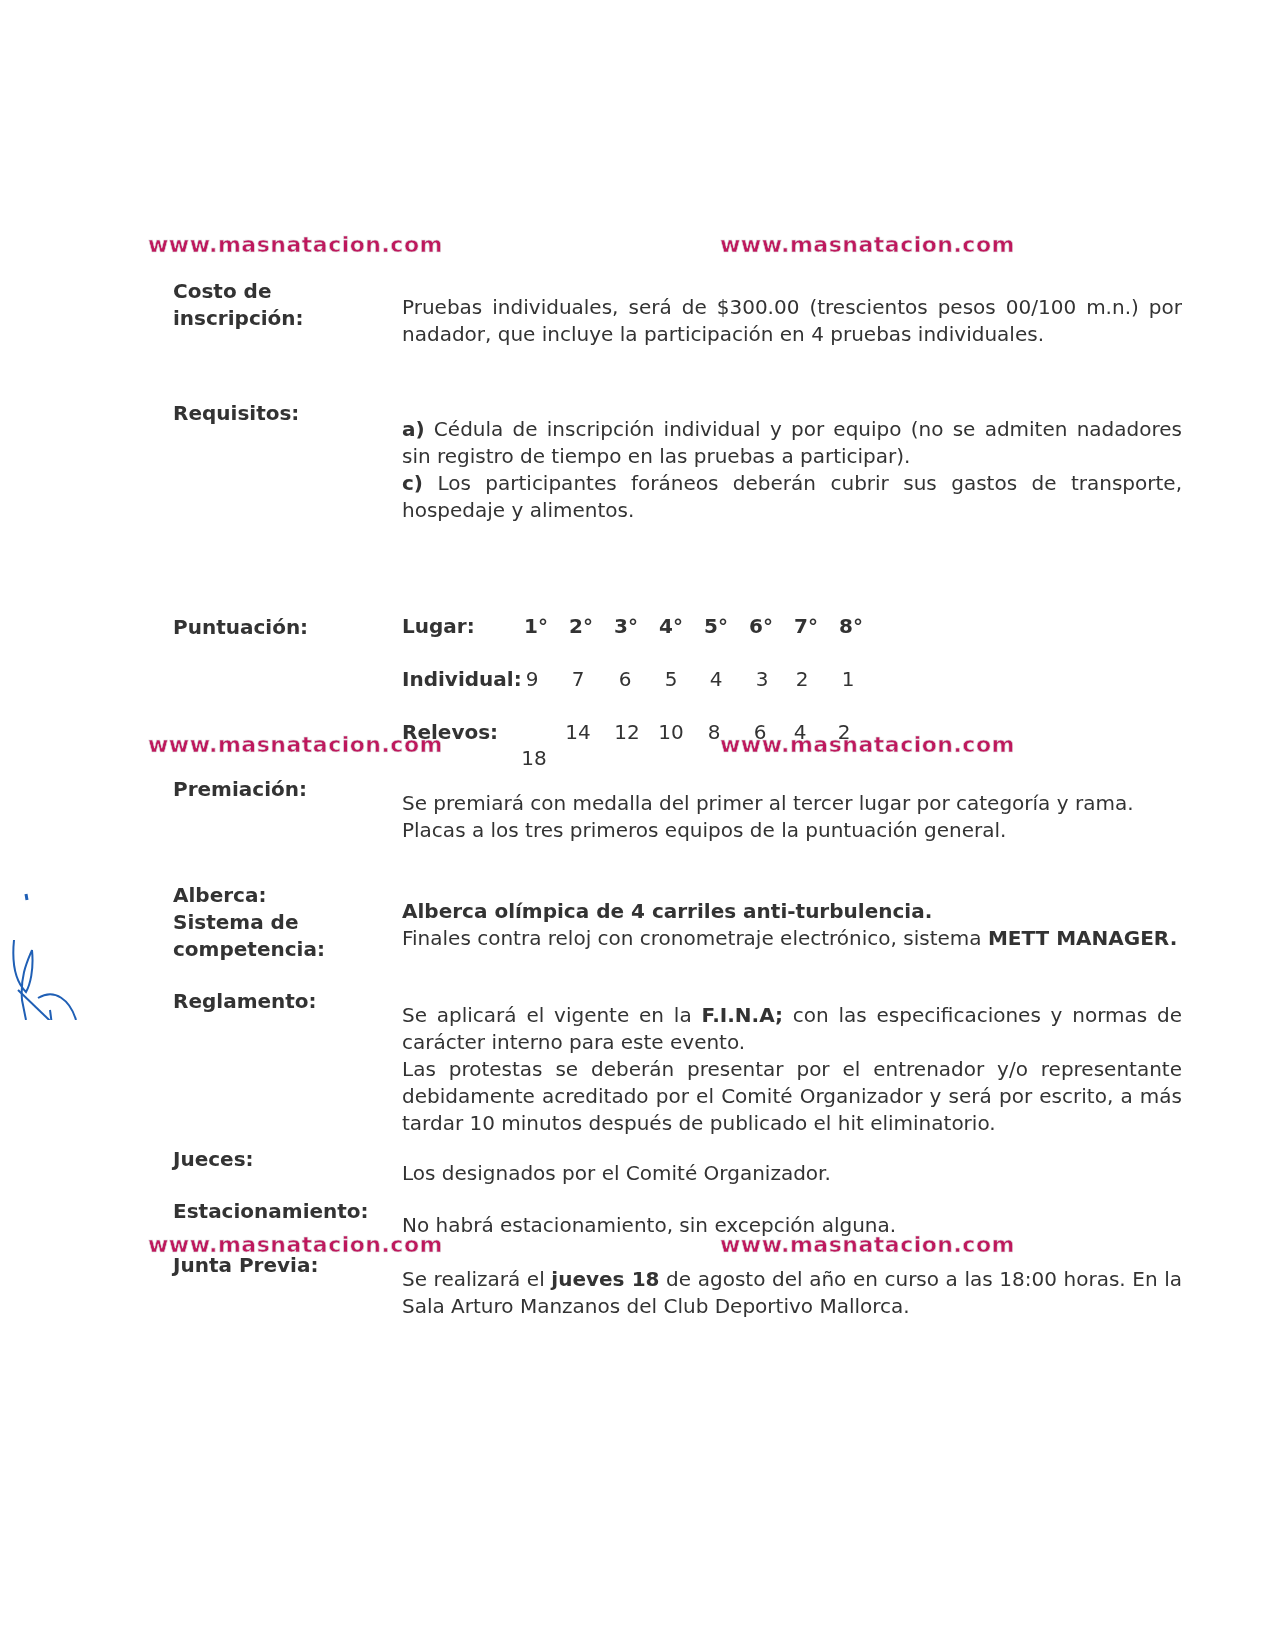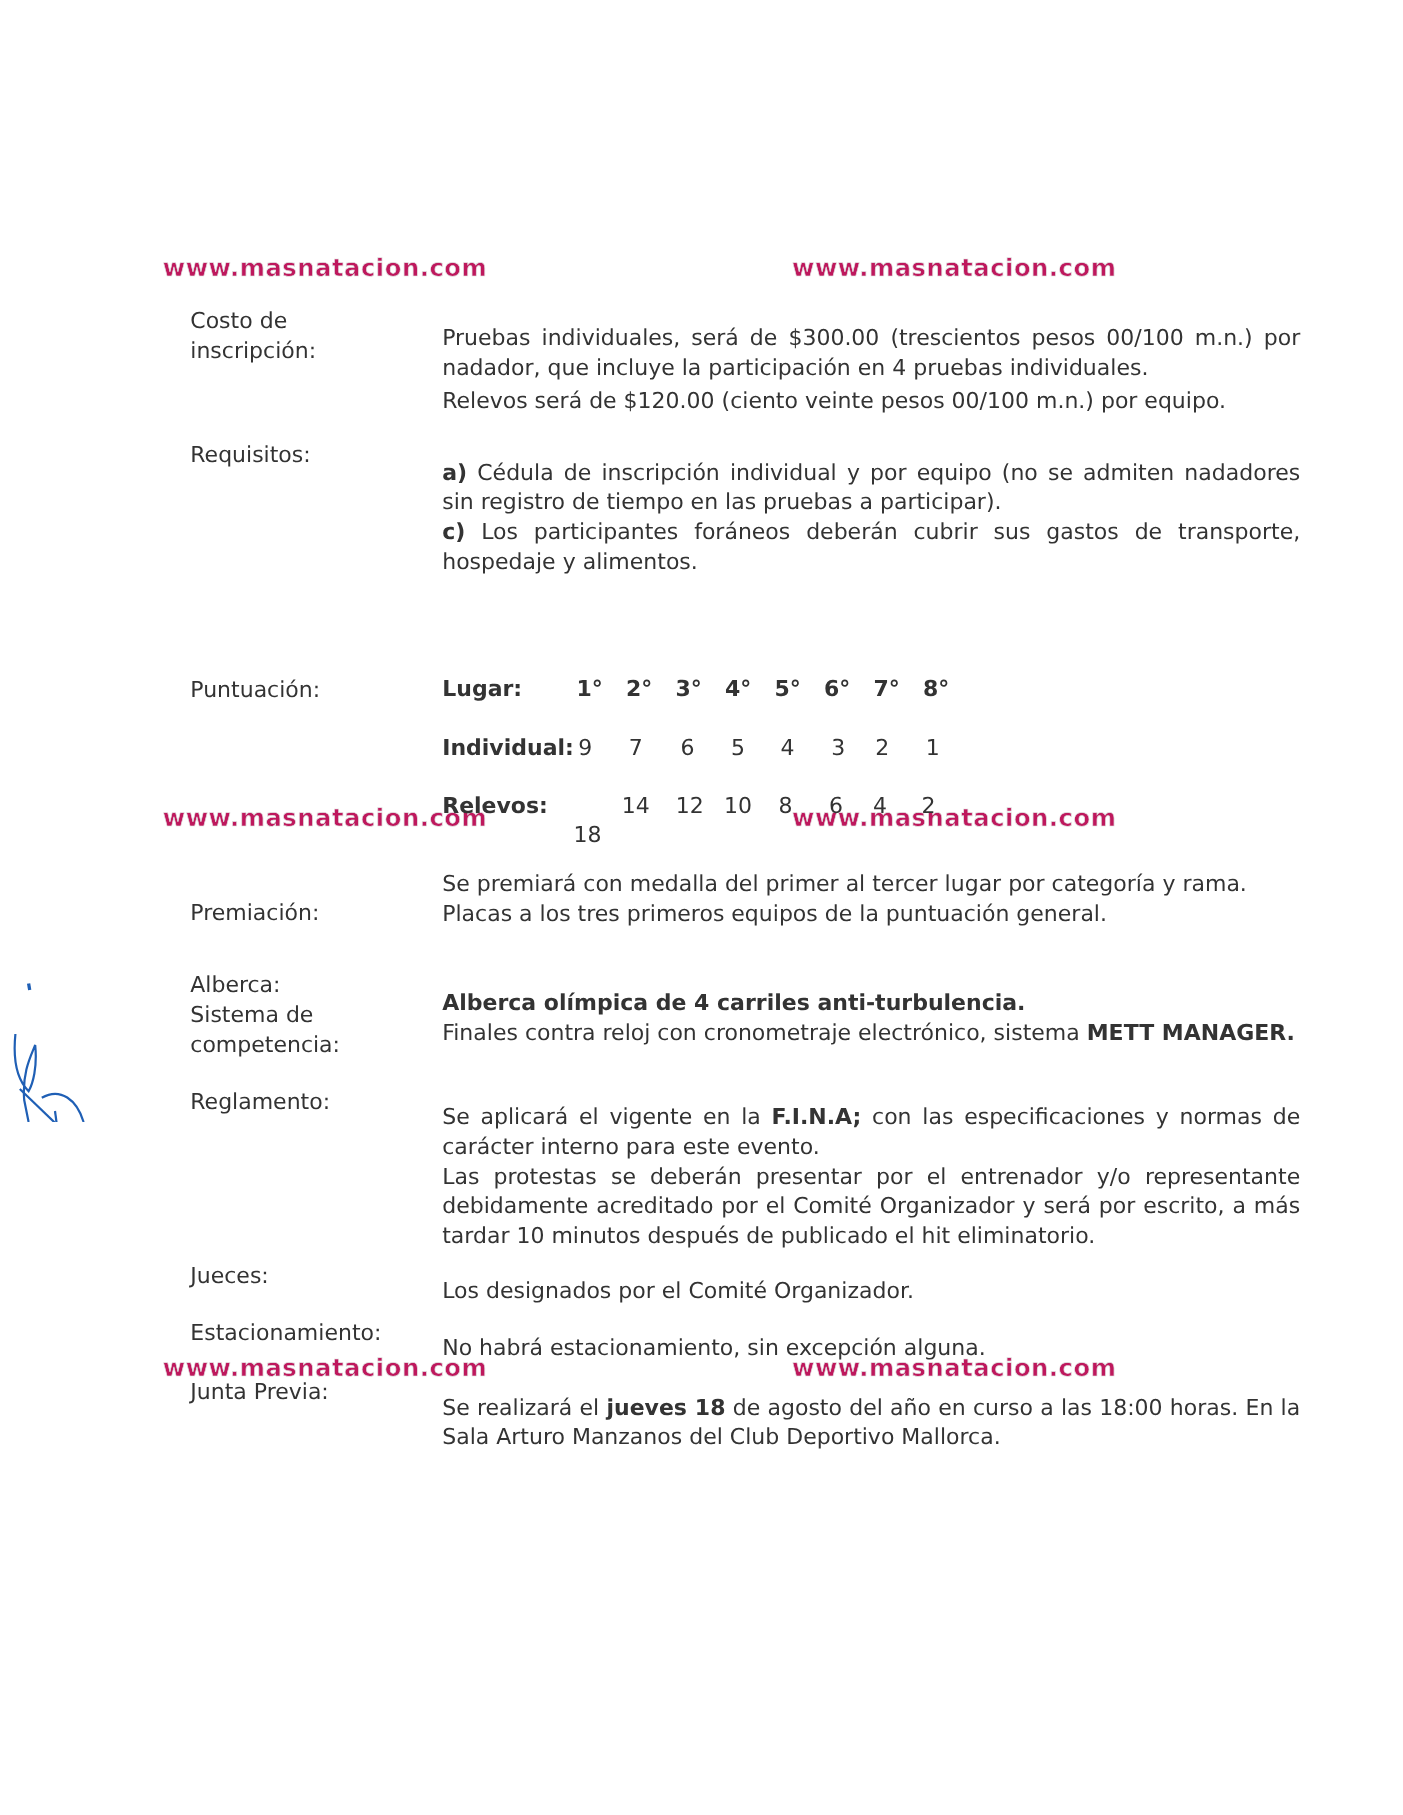--- a/index.html
+++ b/index.html
@@ -1,20 +1,20 @@
 <!DOCTYPE html>
 <html><head>
   <meta charset="utf-8">
   <style>
     html, body { margin: 0; padding: 0; background: #ffffff; }
     body { width: 1275px; height: 1650px; position: relative; overflow: hidden;
       font-family: "DejaVu Sans", sans-serif; color: #2a2a2a; }
     .wm { position: absolute; font-family: "DejaVu Sans", sans-serif; font-size: 22px;
       color: #be185d; letter-spacing: 0.5px; -webkit-text-stroke: 0.6px #e2e2e2; font-weight: bold; margin-left: 30px; }
-    .label { position: absolute; left: 173px; font-weight: normal; font-size: 20px; line-height: 27px; color: #333; }
+    .label { position: absolute; left: 173px; font-weight: bold; font-size: 20px; line-height: 27px; color: #333; }
     .content { position: absolute; left: 402px; width: 780px; font-size: 20px; line-height: 27px; color: #333; text-align: justify; margin-top: 16px; }
     .content p { margin: 0; }
     .b { font-weight: bold; }
     .score { position: absolute; left: 402px; font-size: 20px; color: #333; }
     .score .row { position: absolute; left: 0; white-space: nowrap; }
     .score .rlabel { font-weight: bold; display: inline-block; }
     .score .cell { position: absolute; width: 36px; text-align: center; }
     .score .hdr .cell { font-weight: bold; }
     .sig { position: absolute; left: 0; top: 880px; }
   </style>
@@ -24,21 +24,20 @@
 <div class="wm" style="left:118px; top:232px;">www.masnatacion.com</div>
 <div class="wm" style="left:690px; top:232px;">www.masnatacion.com</div>
 <div class="wm" style="left:118px; top:732px;">www.masnatacion.com</div>
 <div class="wm" style="left:690px; top:732px;">www.masnatacion.com</div>
 <div class="wm" style="left:118px; top:1232px;">www.masnatacion.com</div>
 <div class="wm" style="left:690px; top:1232px;">www.masnatacion.com</div>
 
 <div class="label" style="top:278px; width:150px;">Costo de inscripción:</div>
 <div class="content" style="top:278px;">
   <p>Pruebas individuales, será de $300.00 (trescientos pesos 00/100 m.n.) por nadador, que incluye la participación en 4 pruebas individuales.</p>
-  <p style="margin-top:3px;">Relevos será de $120.00 (ciento veinte pesos 00/100 m.n.) por equipo.</p>
 </div>
 
 <div class="label" style="top:400px;">Requisitos:</div>
 <div class="content" style="top:400px;">
   <p><span class="b">a)</span><span> Cédula de inscripción individual y por equipo (no se admiten nadadores sin registro de tiempo en las pruebas a participar).</span></p>
   <p><span class="b">c)</span><span> Los participantes foráneos deberán cubrir sus gastos de transporte, hospedaje y alimentos.</span></p>
 </div>
 
 <div class="label" style="top:614px;">Puntuación:</div>
 <div class="score" style="top:614px;">
@@ -70,21 +69,21 @@
     <span class="cell" style="left:158px;">14</span>
     <span class="cell" style="left:207px;">12</span>
     <span class="cell" style="left:251px;">10</span>
     <span class="cell" style="left:294px;">8</span>
     <span class="cell" style="left:340px;">6</span>
     <span class="cell" style="left:380px;">4</span>
     <span class="cell" style="left:424px;">2</span>
   </div>
 </div>
 
-<div class="label" style="top:776px;margin-top:40px;">Premiación:</div>
+<div class="label" style="top:776px;">Premiación:</div>
 <div class="content" style="top:774px;">
   <p>Se premiará con medalla del primer al tercer lugar por categoría y rama.</p>
   <p>Placas a los tres primeros equipos de la puntuación general.</p>
 </div>
 
 <div class="label" style="top:882px;">Alberca:</div>
 <div class="label" style="top:909px; width:150px;">Sistema de competencia:</div>
 <div class="content" style="top:882px;">
   <p class="b">Alberca olímpica de 4 carriles anti-turbulencia.</p>
   <p><span>Finales contra reloj con cronometraje electrónico, sistema </span><span class="b">METT MANAGER.</span></p>

